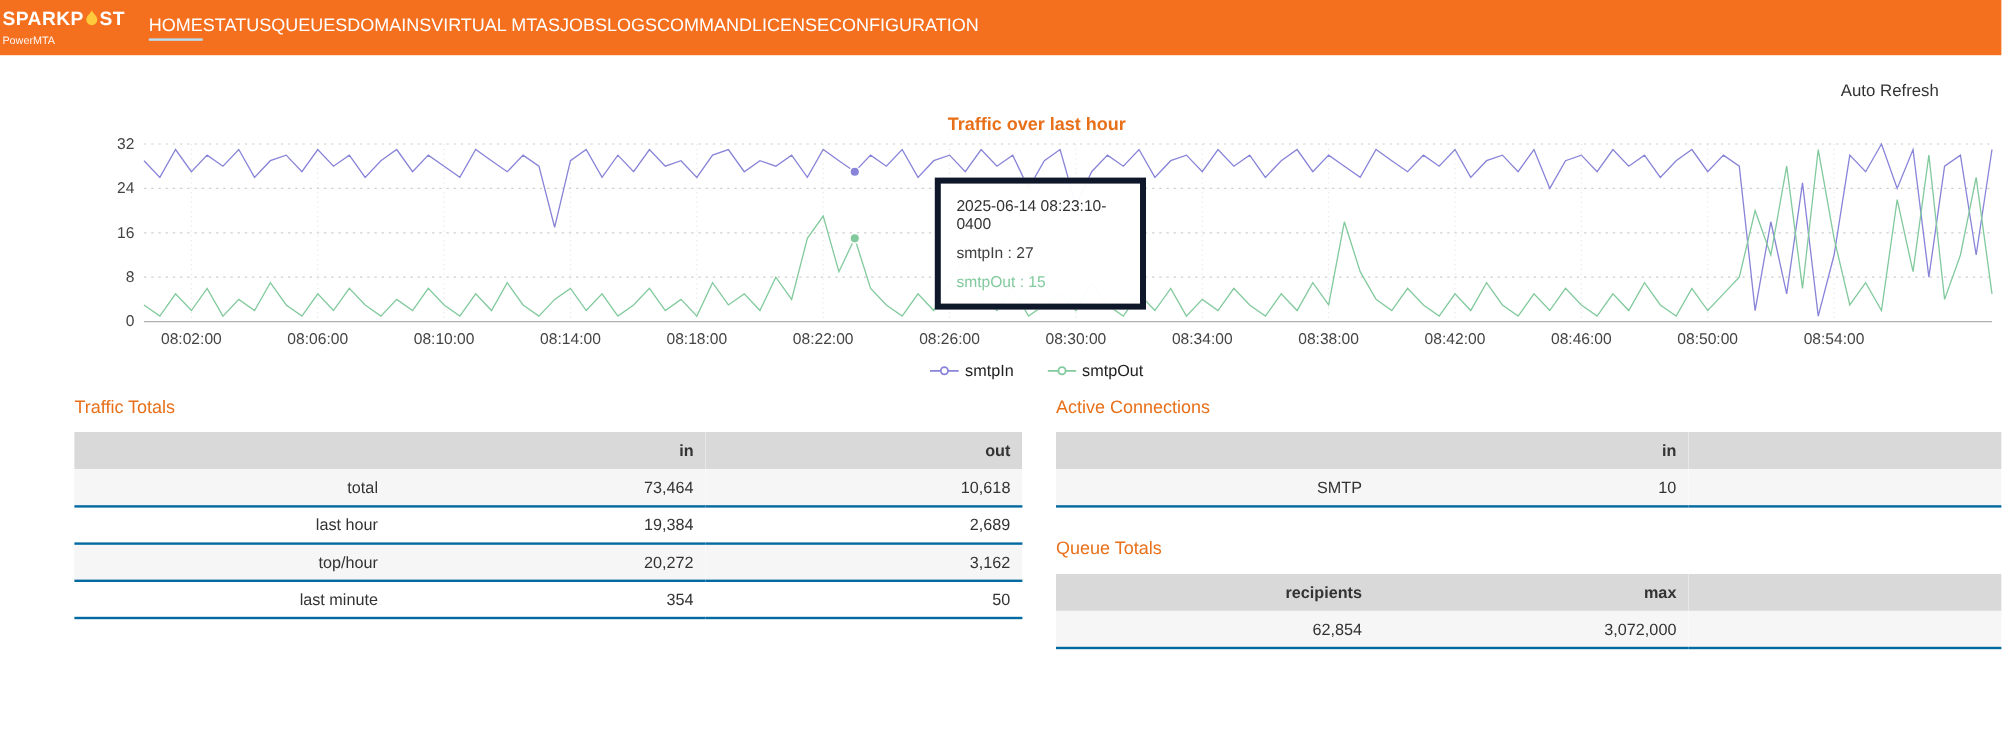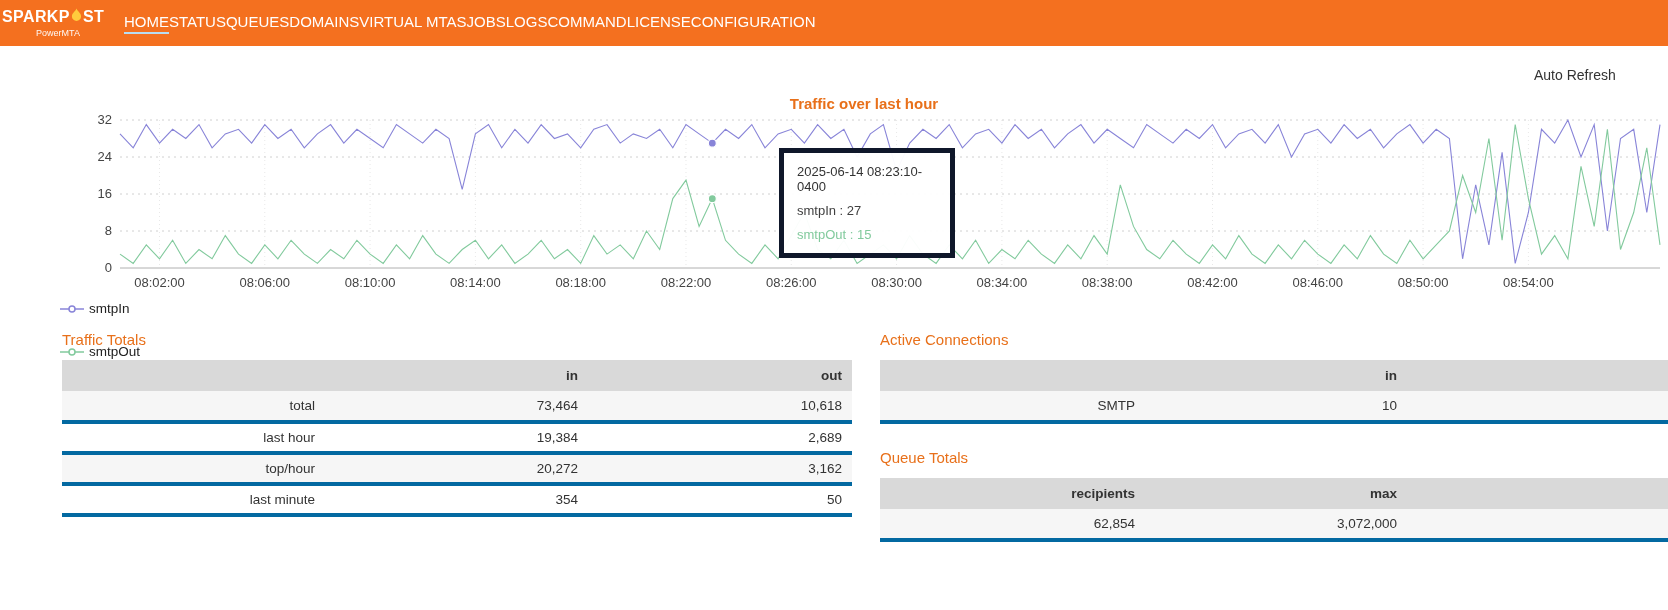--- a/index.html
+++ b/index.html
@@ -6,56 +6,56 @@
     --nav-orange:#f4701f;
     --heading-orange:#e8701a;
     --smtpin:#8884d8;
     --smtpout:#82ca9d;
   }
   *{box-sizing:border-box;margin:0;padding:0;}
   html,body{width:1668px;height:610px;overflow:hidden;background:#fff;
     font-family:"Liberation Sans","DejaVu Sans",sans-serif;position:relative;}
   
   .nav{position:absolute;top:0;left:0;width:1668px;height:46px;background:var(--nav-orange);
-    display:flex;align-items:center;text-align:center;}
+    display:flex;align-items:center;}
   .logo{margin-left:-4px;padding-left:6px;display:flex;flex-direction:column;justify-content:center;
     color:#fff;min-width:118px;}
   .logo-line1{font-weight:bold;font-size:16px;letter-spacing:.4px;display:flex;align-items:center;line-height:1;}
   .logo-sub{font-size:9px;margin-top:3px;opacity:.95;}
   .flame{margin:0 1px;display:inline-block;}
   .nav-items{display:flex;align-items:center;margin-left:10px;}
   .nav-item{color:#fff;font-size:15px;text-decoration:none;cursor:pointer;padding-bottom:2px;
     border-bottom:2px solid transparent;white-space:nowrap;}
   .nav-item.active{border-bottom-color:#b9ddf1;}
   
   .auto-refresh{position:absolute;left:1534px;top:67px;font-size:14px;color:#333;white-space:nowrap;cursor:pointer;}
   
   .chart-title{position:absolute;left:60px;right:0;top:95px;text-align:center;color:var(--heading-orange);
     font-weight:bold;font-size:15px;}
   #chart-svg{position:absolute;left:0;top:112px;}
-  .legend{position:absolute;left:60px;right:0;top:301px;display:flex;justify-content:center;gap:28px;flex-direction:column;}
+  .legend{position:absolute;left:60px;right:0;top:301px;display:flex;justify-content:center;gap:28px;}
   .legend-item{display:flex;align-items:center;gap:5px;font-size:13.5px;color:#222;cursor:pointer;}
   .tooltip{position:absolute;left:779px;top:148px;width:176px;background:rgba(255,255,255,.96);
     border:5px solid #0f172a;padding:11px 13px;font-size:13px;z-index:5;}
   .tt-time{color:#333;}
   .tt-entry{margin-top:9px;}
   
   .sec-title{position:absolute;font-size:15px;font-weight:normal;color:var(--heading-orange);}
   #traffic-title{left:62px;top:331px;}
   #active-title{left:880px;top:331px;}
   #queue-title{left:880px;top:449px;}
   .tbl-wrap{position:absolute;}
   #traffic-wrap{left:62px;top:360px;width:790px;}
   #active-wrap{left:880px;top:360px;width:788px;}
   #queue-wrap{left:880px;top:478px;width:788px;}
   table.data-table{border-collapse:collapse;table-layout:fixed;width:100%;font-size:13.5px;color:#333;}
   table.data-table th{background:#d9d9d9;font-weight:bold;}
   table.data-table th,table.data-table td{text-align:right;padding:0 10px;height:31px;overflow:hidden;
     white-space:nowrap;}
-  table.data-table tbody tr{border-bottom:4px solid #0369a1;}
+  table.data-table tbody tr{border-bottom:2px solid #0369a1;}
   table.data-table tbody tr:nth-child(odd){background:#f6f6f6;}
 </style>
 </head>
 <body>
 
 <div class="nav">
   <div class="logo">
     <div class="logo-line1">
       <span>SPARKP</span>
       <span class="flame">

